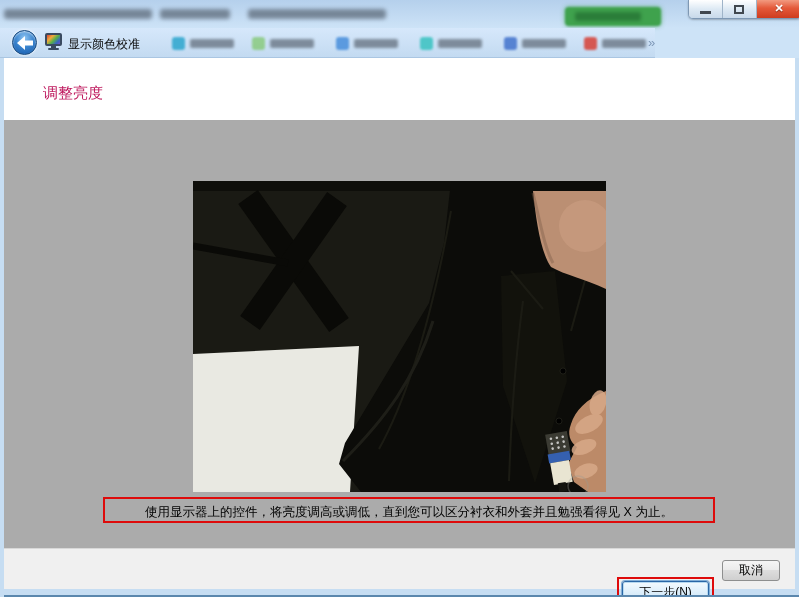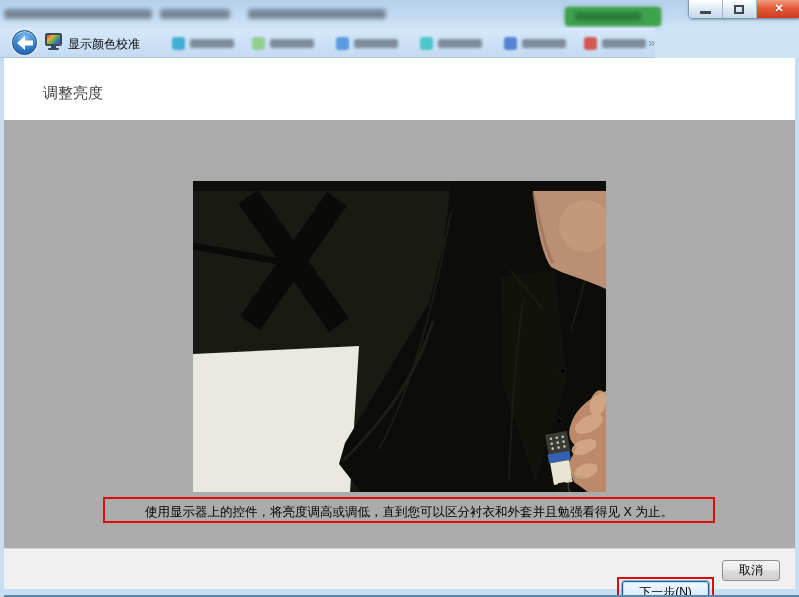--- a/index.html
+++ b/index.html
@@ -50,21 +50,21 @@
   .bm-overflow { position:absolute; left:648px; top:7px; color:#7e99b8; font-size:13px; filter:blur(.6px); }
 
   
   .wizard-frame { position:absolute; left:0; top:58px; width:799px; height:539px;
     border-left:4px solid #c6ddf2; border-right:4px solid #c6ddf2; border-bottom:8px solid #c6ddf2;
     box-shadow:inset 0 -1px 0 #8fb4d4; background:#ababab; }
   .frame-inner { position:relative; width:791px; height:531px; }
   .frame-bottom-line { position:absolute; left:0; bottom:-8px; width:799px; height:2px; background:#5b87ad; }
 
   .wiz-header { position:absolute; left:0; top:0; width:791px; height:62px; background:#ffffff; }
-  .wiz-heading { position:absolute; left:39px; top:26px; font-size:15px; color:#404040; }
+  .wiz-heading { position:absolute; left:39px; top:26px; font-size:15px; color:#be185d; }
   .wiz-body { position:absolute; left:0; top:62px; width:791px; height:428px; }
 
   .photo { position:absolute; left:189px; top:61px; width:413px; height:311px; }
 
   .instruction-box { position:absolute; left:99px; top:377px; width:612px; height:26px;
     border:2px solid #de0b0b; display:flex; align-items:flex-end; justify-content:center; }
   .instruction-text { font-size:12.5px; color:#000; white-space:nowrap; }
 
   .wiz-footer { position:absolute; left:0; top:490px; width:791px; height:41px;
     background:#f0f0f0; border-top:1px solid #d8d8d8; }

